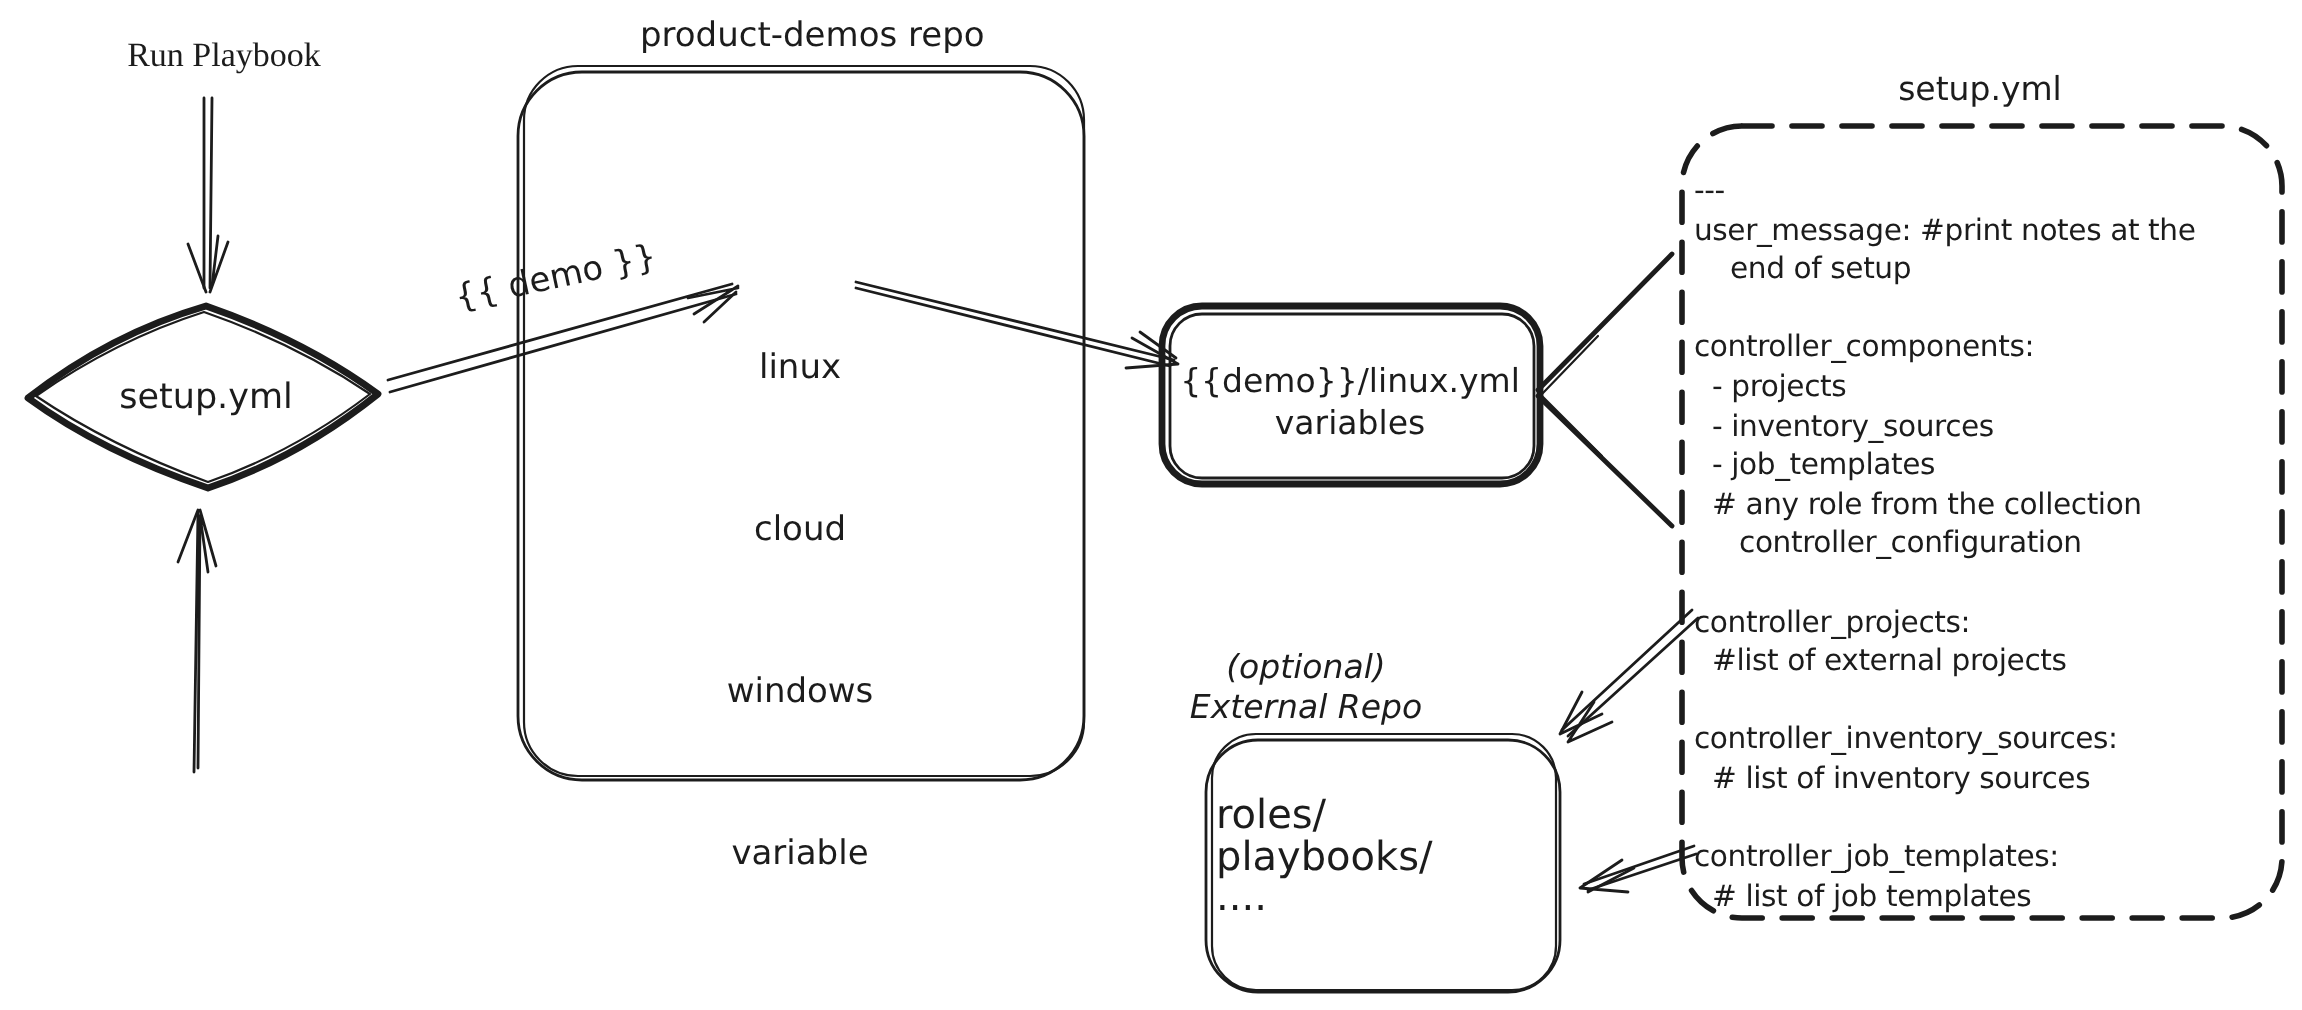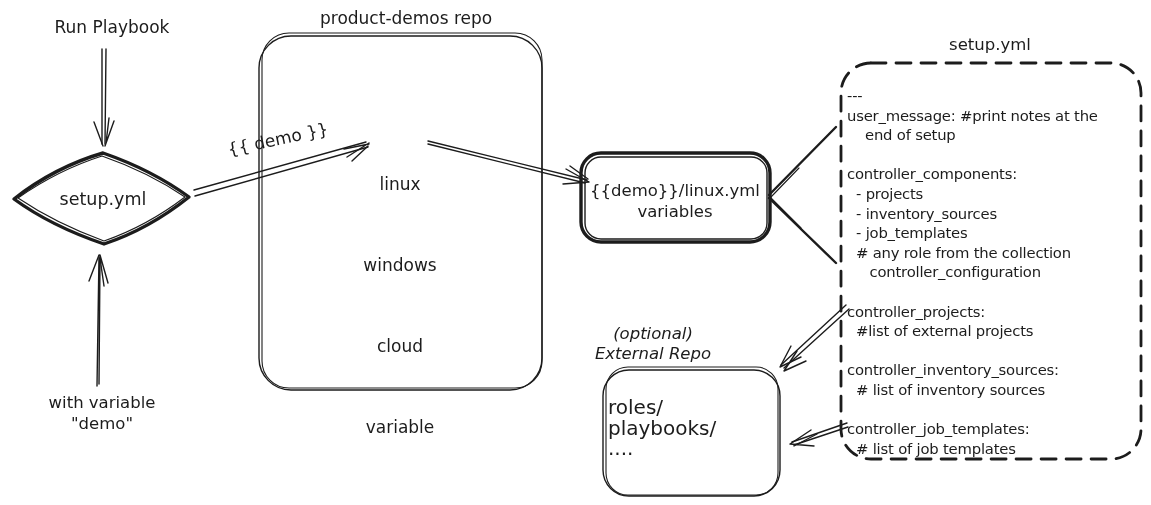--- a/index.html
+++ b/index.html
@@ -82,35 +82,33 @@
       <path class="ink thin" d="M847 423 L792 442 M848 427 L794 445"></path>
       <path class="ink thin" d="M811 430 L790 444 M814 446 L790 444 M817 434 L794 446"></path>
     </g>
 
     <g>
       <rect class="ink thin" x="603" y="370" width="177" height="126" rx="26"></rect>
       <rect class="ink hair" x="606" y="367" width="172" height="128" rx="22"></rect>
     </g>
   </svg>
 
-  <div class="txt t17 center" style="left:50px; top:17px; width:124px;">Run Playbook</div>
+  <div class="txt t17 center" style="left:50px; top:17px; width:124px;font-family:Liberation Serif, serif;">Run Playbook</div>
 
   <div class="txt t17 center" style="left:41px; top:189px; width:124px; font-size:17.5px;">setup.yml</div>
 
-  <div class="txt t16 center" style="left:38px; top:392px; width:128px; line-height:21px;">with variable
-"demo"</div>
 
   <div class="txt t17 center" style="left:320px; top:8px; width:160px;">product-demos repo</div>
 
   <div class="txt t17 center" style="left:222px; top:129px; width:112px; transform:rotate(-12deg);">{{ demo }}</div>
 
   <div class="txt t17 center" style="left:330px; top:122px; width:140px;">
     <div class="repo-item">linux</div>
+    <div class="repo-item">cloud</div>
     <div class="repo-item">windows</div>
-    <div class="repo-item">cloud</div>
     <div class="repo-item">variable</div>
     <div class="repo-item">...</div>
   </div>
 
   <div class="txt t16 center" style="left:589px; top:180px; width:172px; line-height:21px;">{{demo}}/linux.yml
 variables</div>
 
   <div class="txt t16 center" style="left:930px; top:35px; width:120px;">setup.yml</div>
 
   <div class="txt yaml" style="left:847px; top:86px; width:288px;">---

